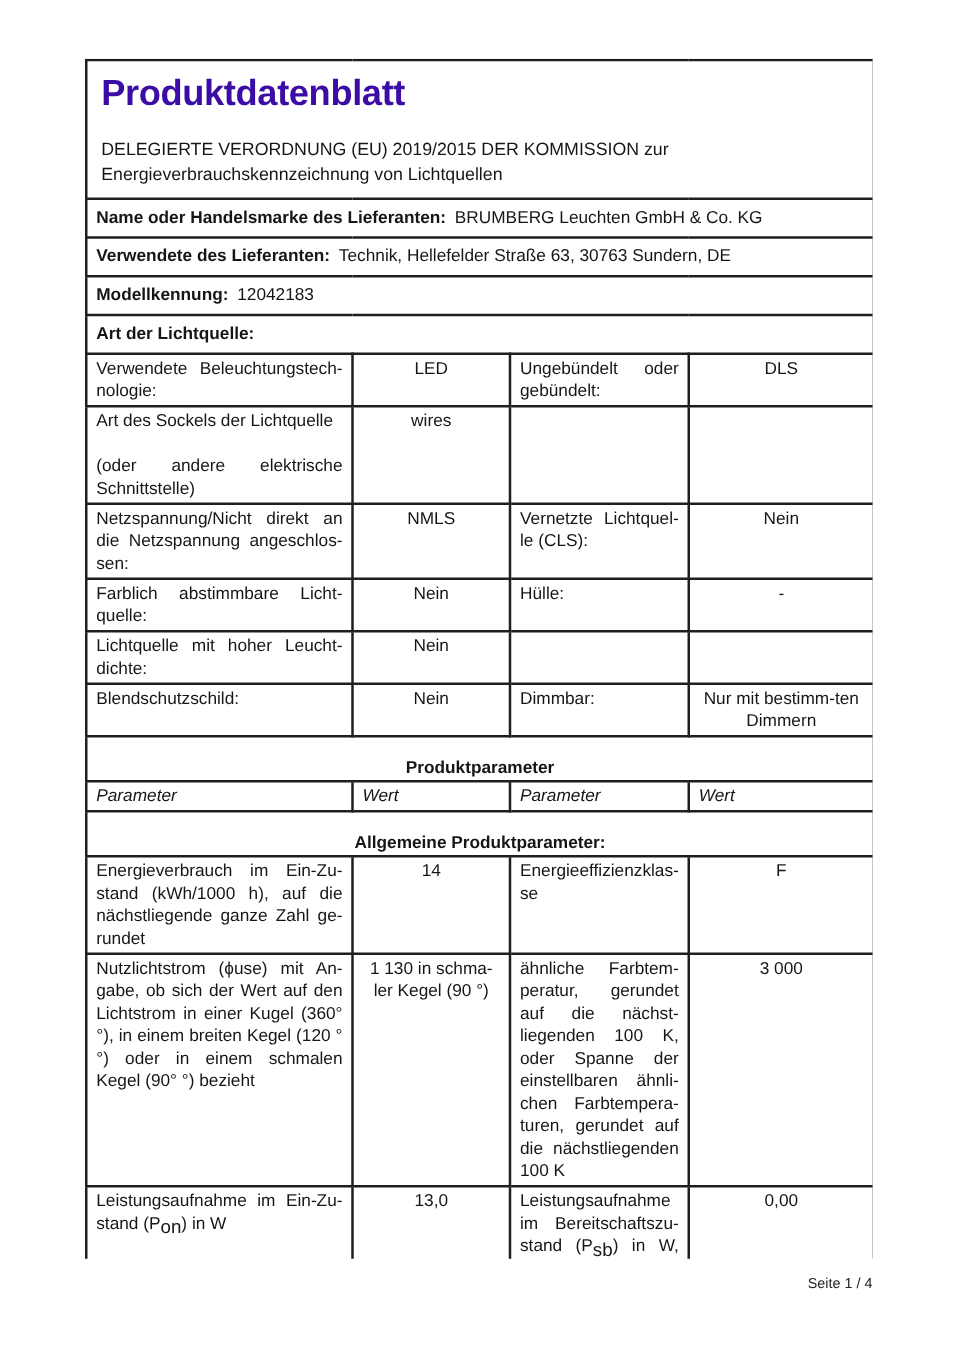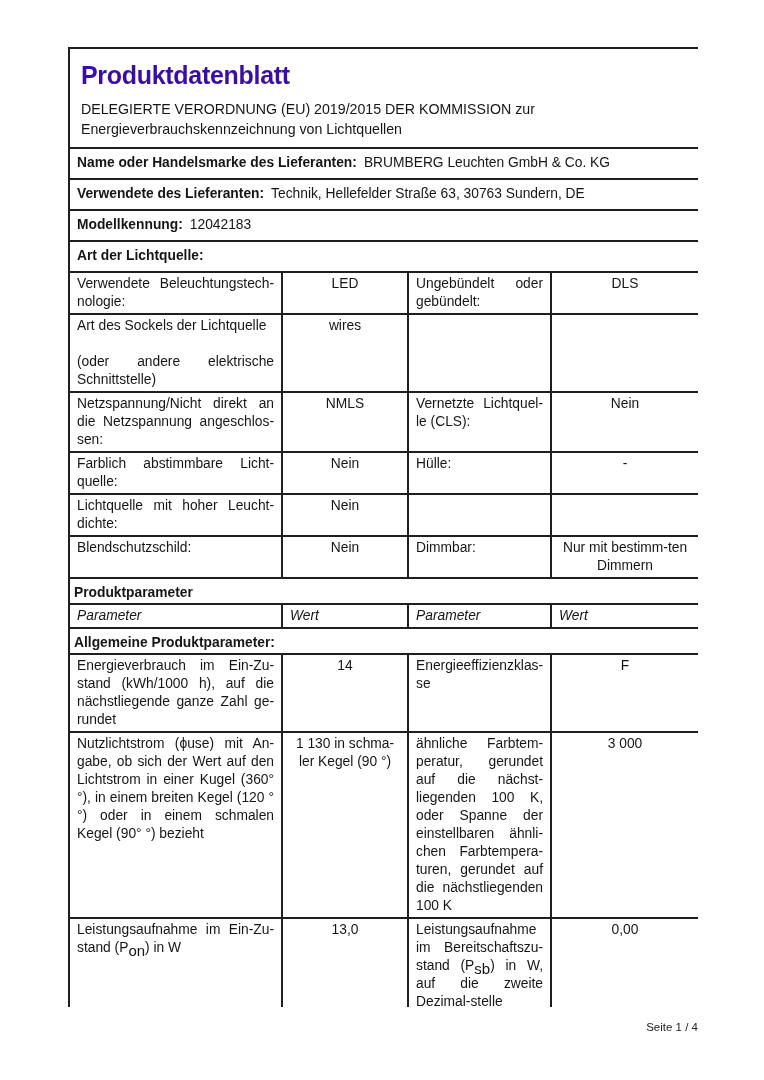--- a/index.html
+++ b/index.html
@@ -17,30 +17,30 @@
   table.sheet {
     width:630px; border-collapse:collapse; table-layout:fixed;
   }
   td {
     border:2px solid var(--line); vertical-align:top;
     padding:2px 7px 2px; font-size:13.8px; line-height:18px; color:var(--ink);
     overflow:hidden;
   }
   td.titlecell { padding:9px 20px 8px 11px; }
   h1.title {
-    margin:0 0 7px 0; font-size:25px; line-height:34px; font-weight:700;
+    margin:0 0 18px 0; font-size:29px; line-height:34px; font-weight:700;
     color:var(--accent); letter-spacing:-0.3px;
   }
   .subtitle { font-size:14.2px; line-height:20px; }
   td.info { padding:5px 7px 6px; }
   .ilabel { font-weight:700; }
   .ivalue { margin-left:7px; }
   td.lab { text-align:justify; }
   td.val { text-align:center; }
-  td.section { text-align:left; font-weight:700; padding:5px 4px 1px; }
+  td.section { text-align:center; font-weight:700; padding:15px 4px 1px; }
   td.hdr { font-weight:400;font-style:italic; }
   tr.cut td { border-bottom:0; }
   sub { font-size:15px; line-height:0; }
   .footer {
     position:absolute; top:1021px; right:66px; font-size:11.5px; color:#222;
   }
 </style>
 </head>
 <body>
 

